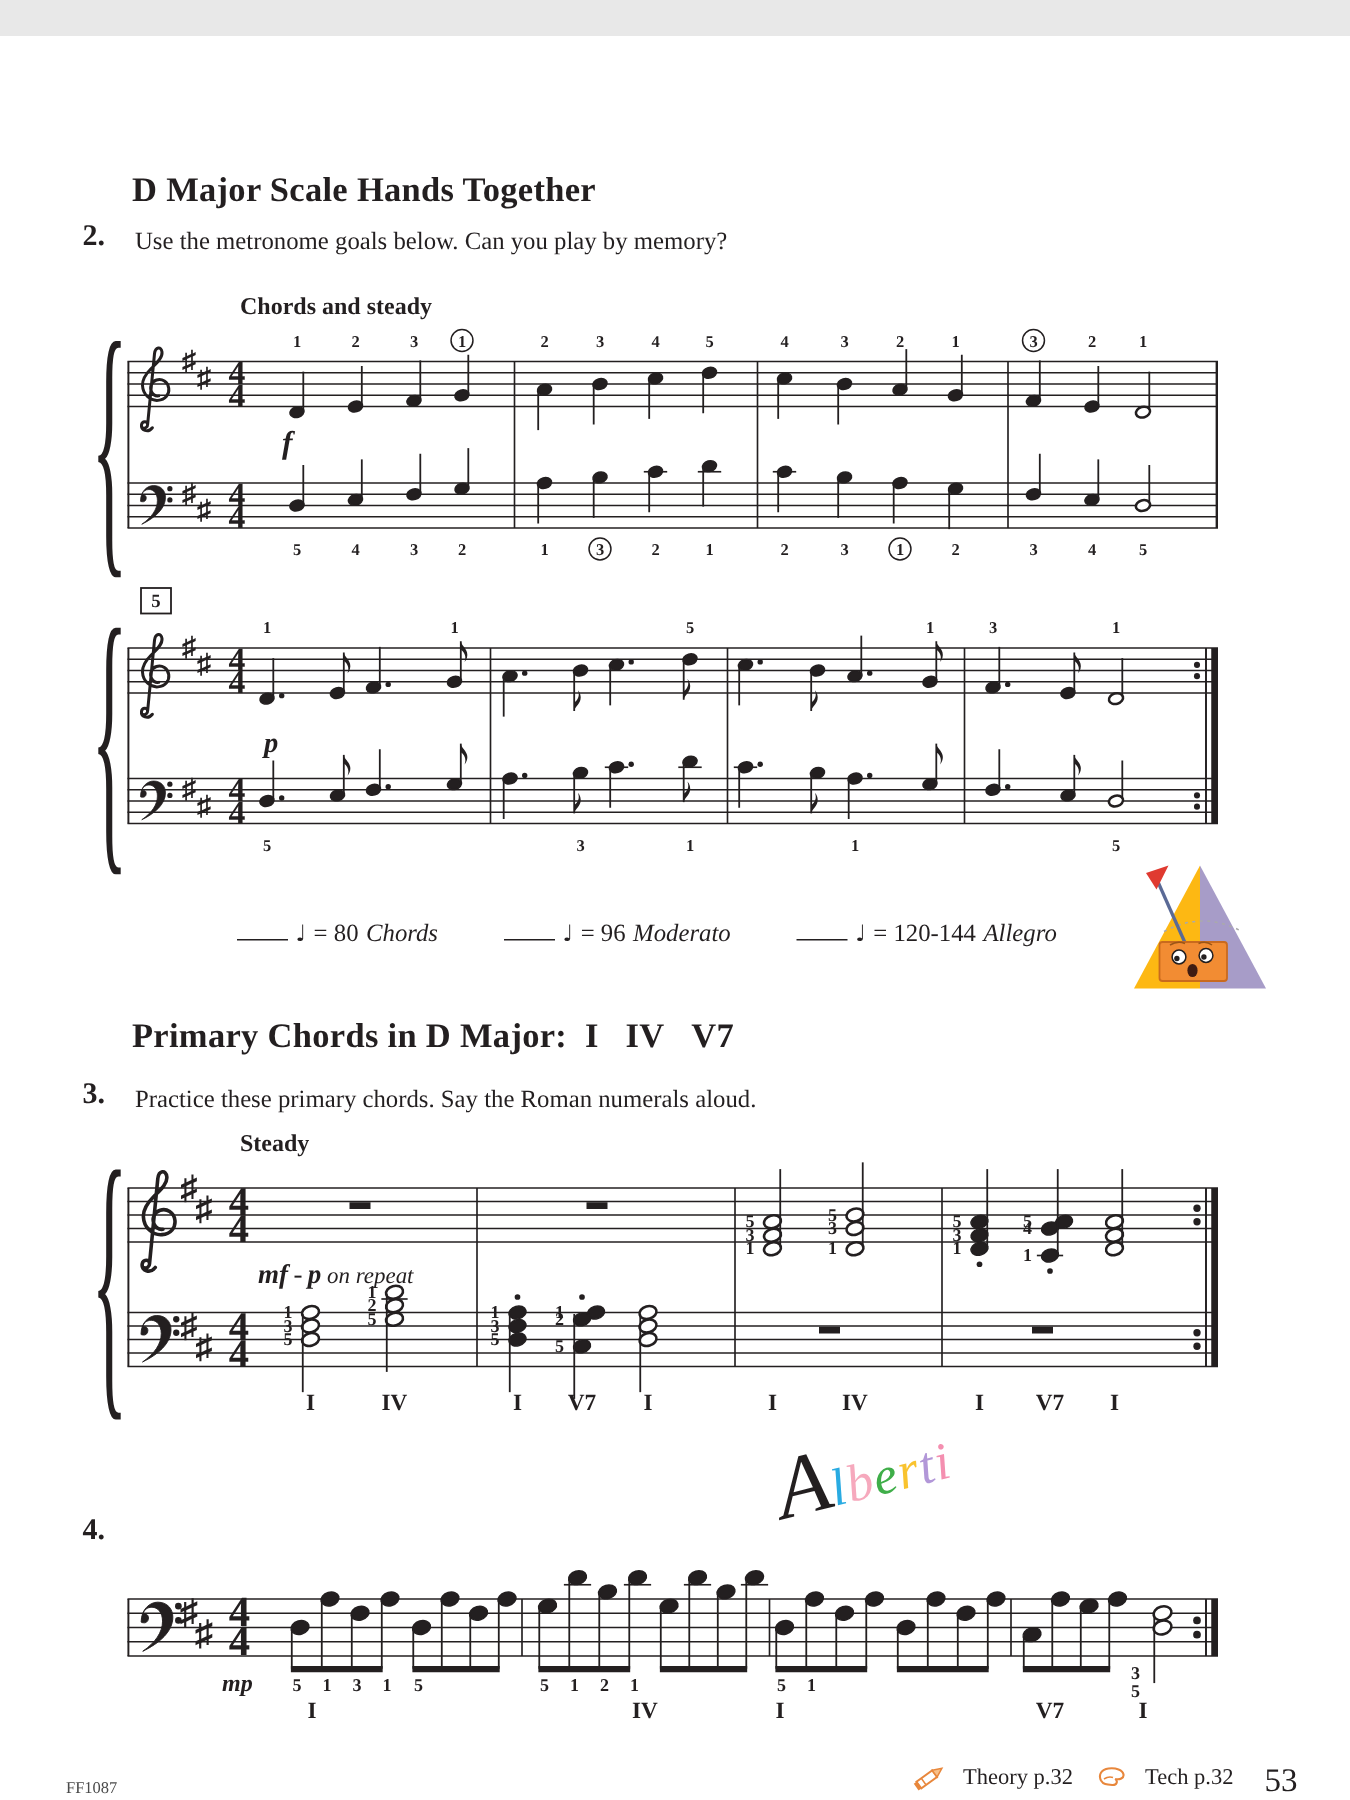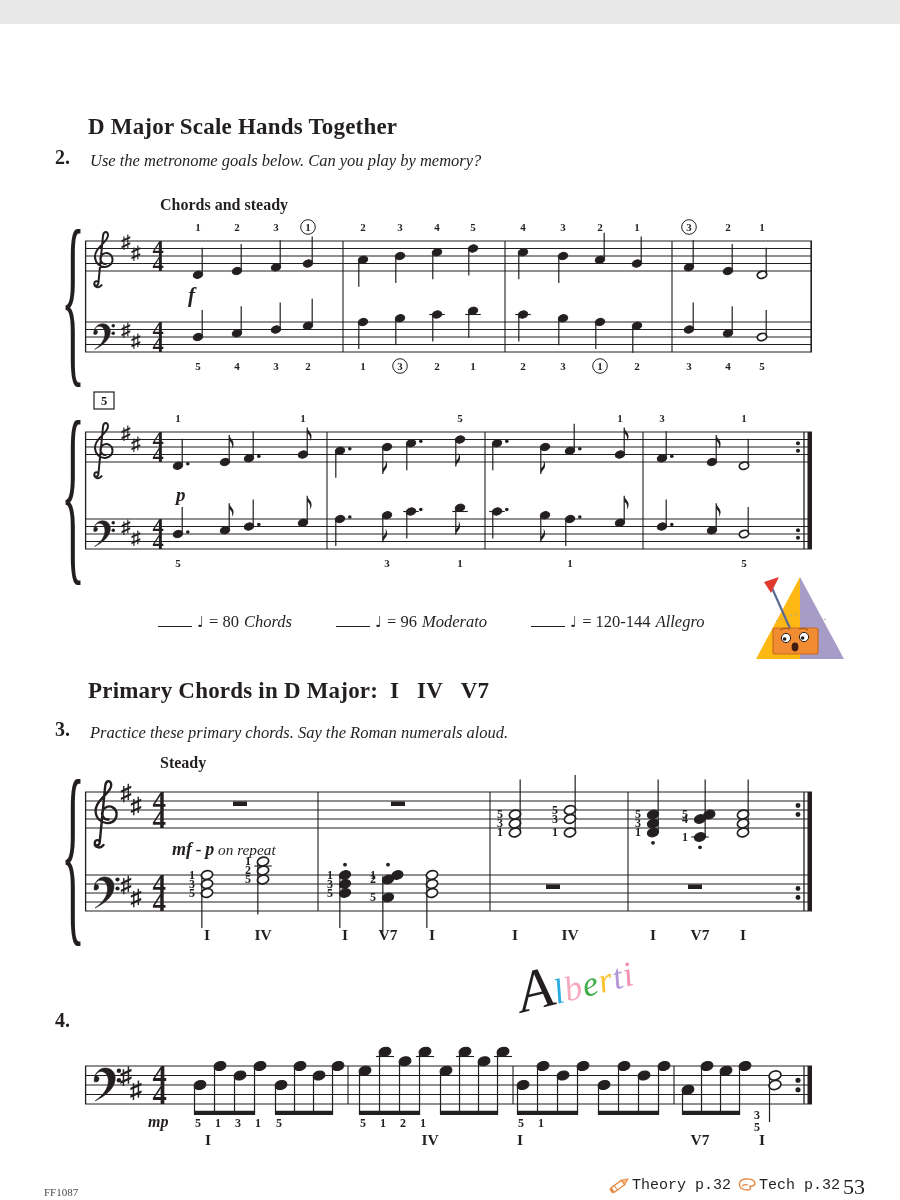--- a/index.html
+++ b/index.html
@@ -1,35 +1,35 @@
 <!DOCTYPE html>
 <html><head>
 <meta charset="utf-8">
 <style>
   html,body{margin:0;padding:0;background:#e8e8e8;}
   .page{position:relative;width:900px;height:1200px;background:#ffffff;overflow:hidden;
         font-family:"Liberation Serif","DejaVu Serif",serif;color:#231f20;margin-top:24px;}
   .abs{position:absolute;}
   .h1{font-size:23px;font-weight:bold;letter-spacing:.2px;}
   .exnum{font-size:20px;font-weight:bold;}
-  .instr{font-size:16.5px;font-style:italic;}
+  .instr{font-size:16.5px;}
   .tempo{font-size:16px;font-weight:bold;}
   .metro{position:absolute;left:158px;top:588px;display:flex;gap:44px;font-size:16.5px;}
   .metro .g{display:flex;align-items:baseline;gap:5px;}
   .metro .blank{width:34px;height:13px;border-bottom:1.5px solid #231f20;}
   .metro .qn{font-family:"DejaVu Sans",sans-serif;font-size:15px;}
   .metro i{font-style:italic;}
   #music{position:absolute;left:0;top:0;}
   svg text{font-family:"Liberation Serif","DejaVu Serif",serif;}
   .alberti{position:absolute;left:516px;top:922px;transform:rotate(-14deg);
            font-style:italic;white-space:nowrap;}
   .alberti span{font-size:35px;letter-spacing:1px;}
   .alberti span:first-child{font-size:58px;letter-spacing:0;}
-  .footer-right{position:absolute;left:608px;top:1150px;display:flex;align-items:center;
-                font-family:Liberation Mono, monospace;font-size:15px;}
+  .footer-right{position:absolute;left:608px;top:1150px;display:flex;align-items:center;gap:10px;
+                font-family:Liberation Serif, serif;font-size:15px;}
   .pgnum{position:absolute;left:843px;top:1150px;font-size:22px;}
   .ffcode{position:absolute;left:44px;top:1162px;font-size:11px;color:#4a4a4a;}
 </style>
 </head>
 <body>
 
 <div class="page">
 
   <div class="abs h1" style="left:88px;top:90px;">D Major Scale Hands Together</div>
   <span class="abs exnum" style="left:55px;top:122px;">2.</span>

